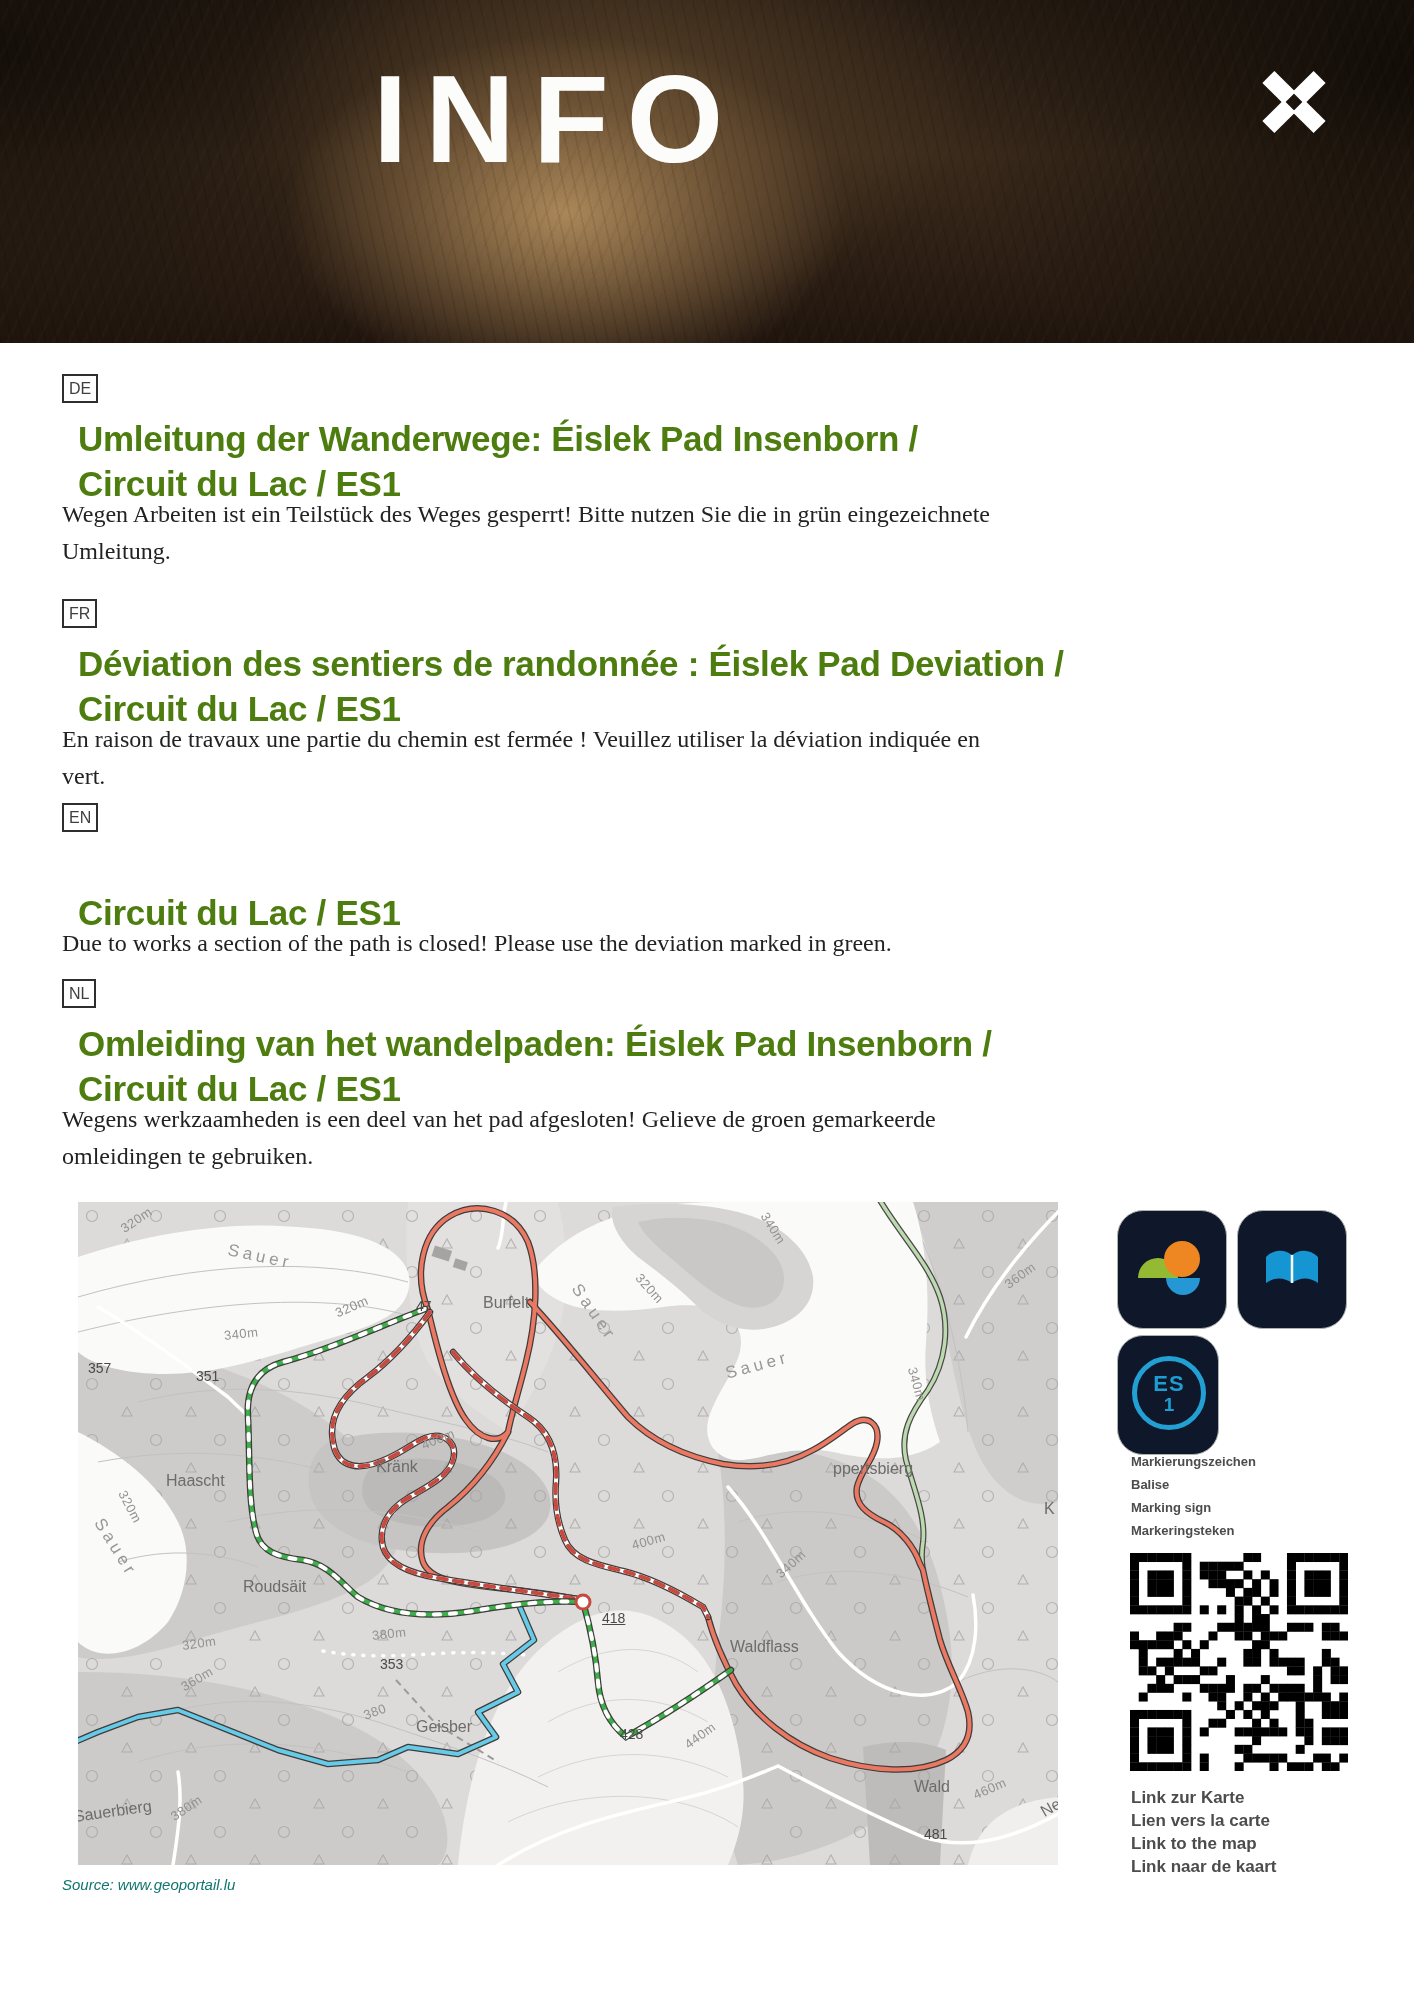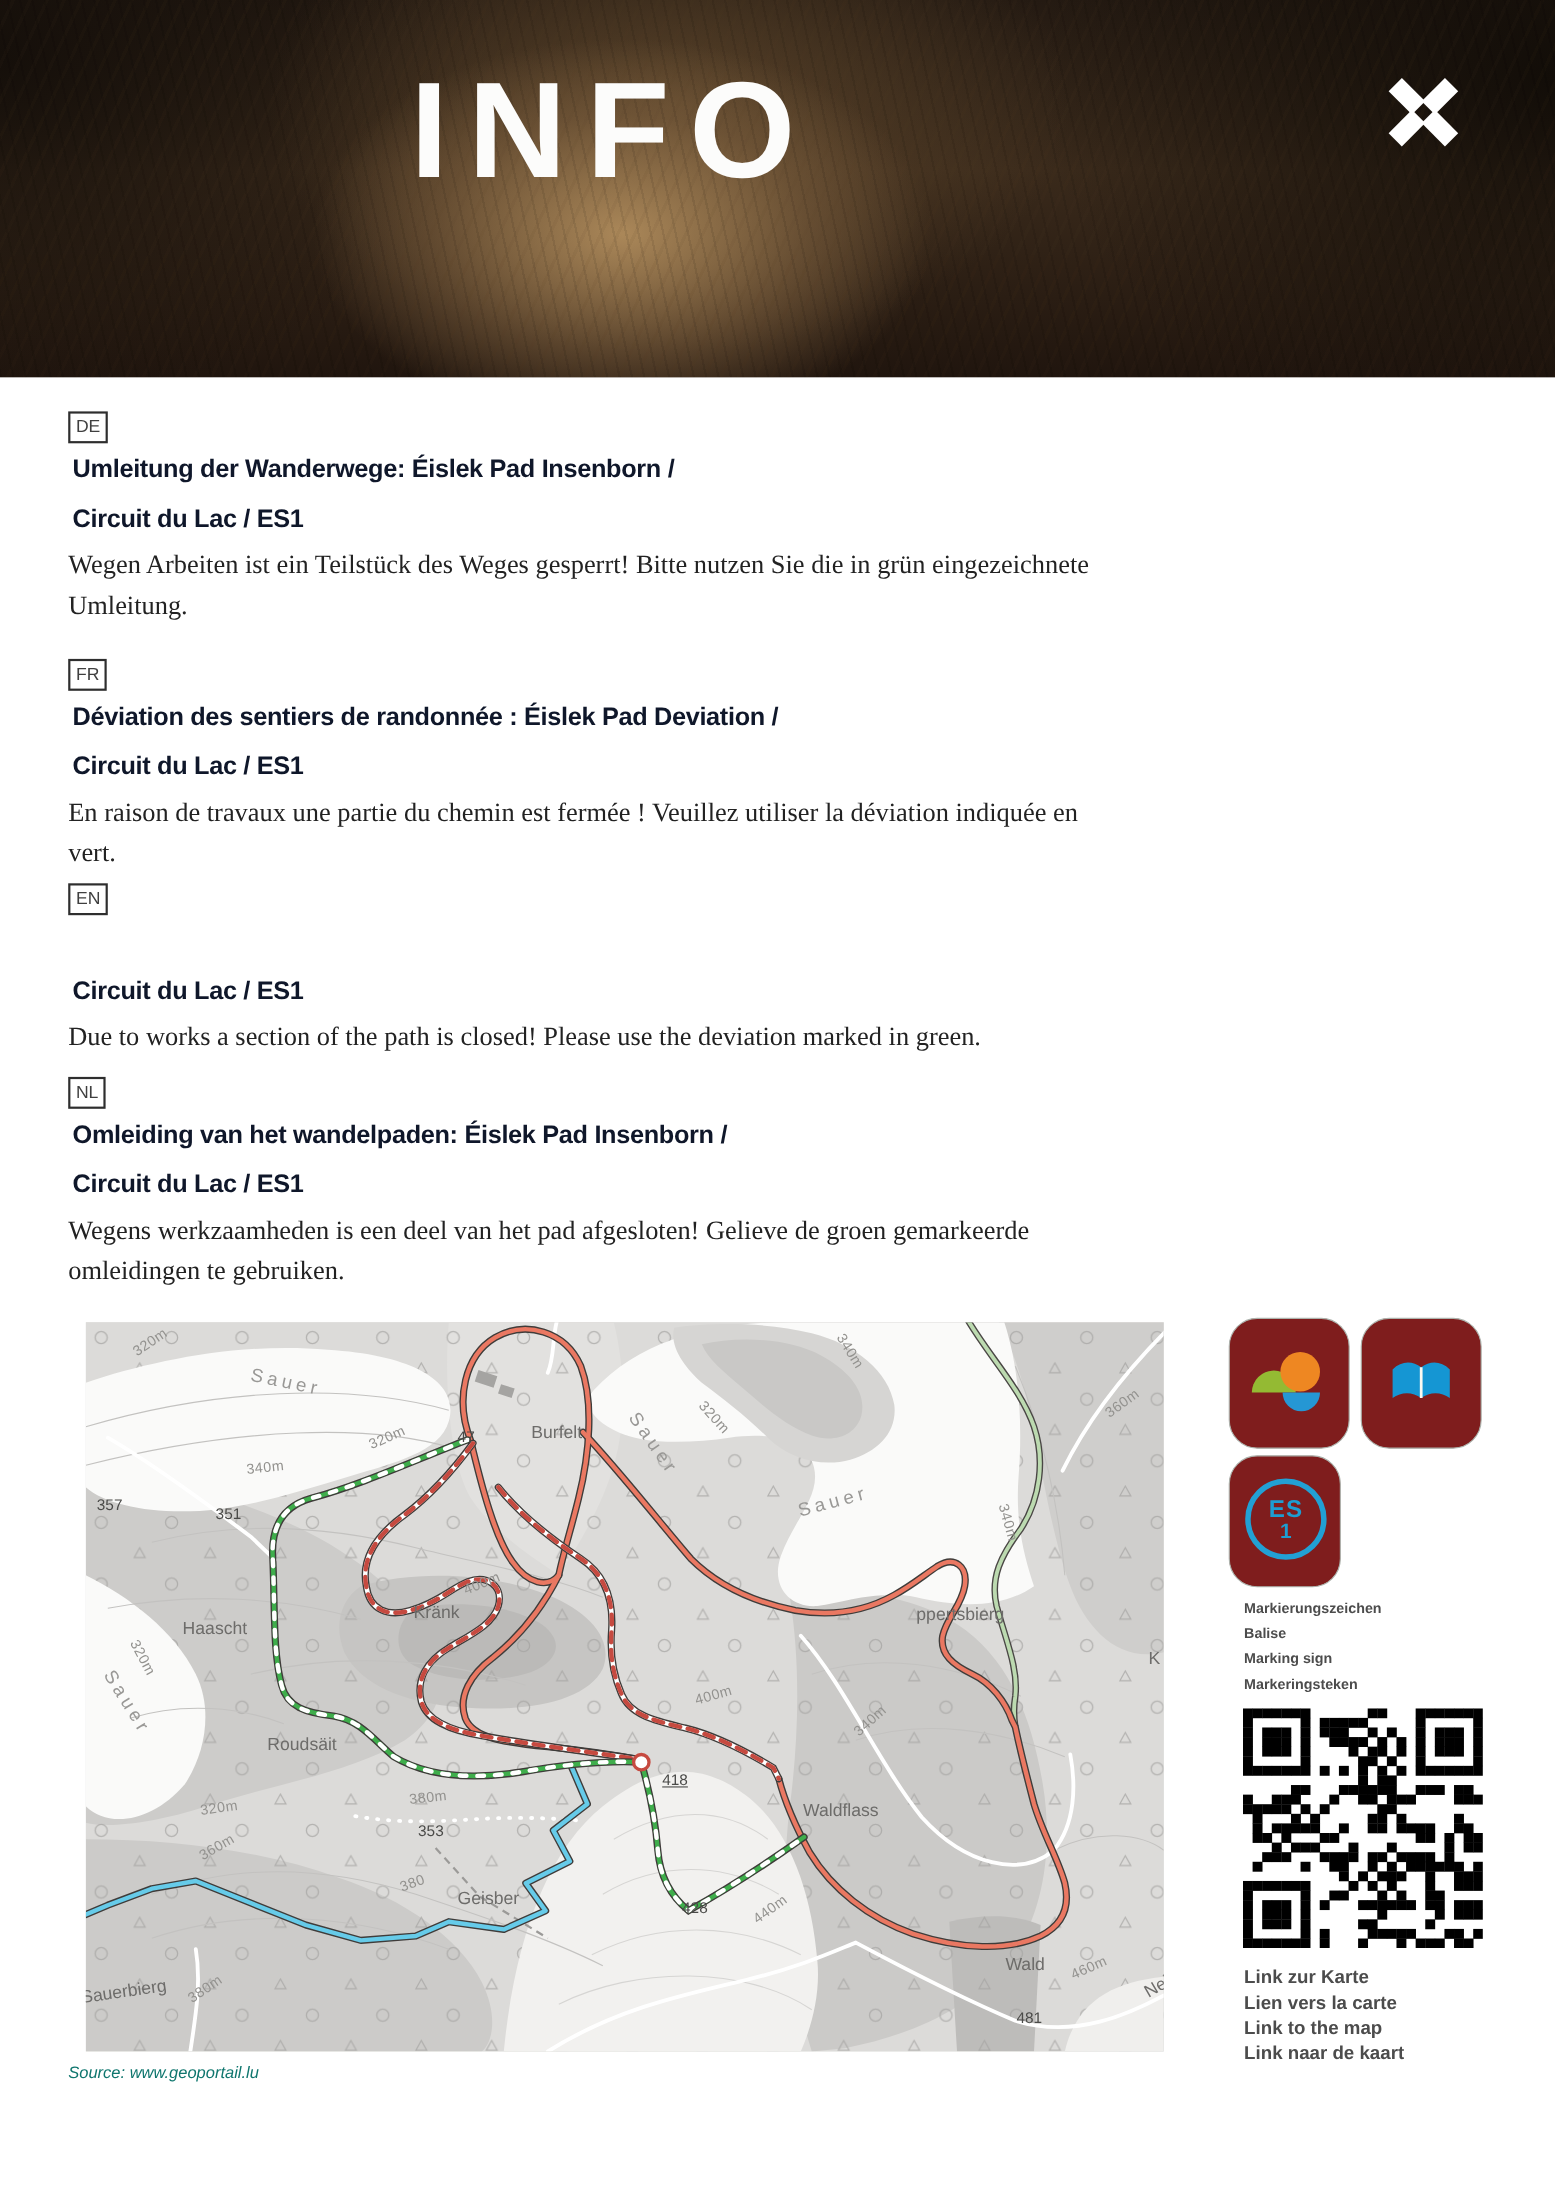--- a/index.html
+++ b/index.html
@@ -30,42 +30,42 @@
   .xarm{position:absolute;width:30px;height:17px;background:#fff;}
   .xa1{left:0;top:7px;transform:rotate(45deg);}
   .xa2{right:0;top:7px;transform:rotate(-45deg);}
   .xa3{left:0;bottom:7px;transform:rotate(-45deg);}
   .xa4{right:0;bottom:7px;transform:rotate(45deg);}
 
   
   .sect{position:absolute;left:62px;width:1030px;}
   .lang-badge{display:inline-block;border:2px solid #2e2e2e;padding:0 5px;height:25px;line-height:25px;
     font-size:16px;color:#3f3f3f;background:#fff;}
-  .sect h2{margin:4px;position:absolute;left:0;top:26px;font-size:23px;line-height:45px;font-weight:700;
-    letter-spacing:-.3px;color:#0f172a;white-space:nowrap;}
+  .sect h2{margin:16px;position:absolute;left:0;top:26px;font-size:35px;line-height:45px;font-weight:700;
+    letter-spacing:-.3px;color:#4d7c0f;white-space:nowrap;}
   .sect p{margin:0;position:absolute;left:0;top:122px;font-family:"Liberation Serif",serif;
     font-size:24px;line-height:37px;color:#222;max-width:960px;}
   #sect-de{top:374px;} #sect-fr{top:599px;} #sect-en{top:803px;} #sect-nl{top:979px;}
 
   
   #map{position:absolute;left:78px;top:1202px;width:980px;height:663px;overflow:hidden;background:#dcdbd9;}
   #map svg{position:absolute;left:0;top:0;}
   #map-labels{position:absolute;left:0;top:0;width:100%;height:100%;}
   .ml{position:absolute;white-space:nowrap;transform-origin:left center;}
   .ml.place{font-size:16px;color:#6d6c6a;}
   .ml.water{font-size:17px;color:#999896;letter-spacing:4px;}
   .ml.ct{font-size:13px;color:#93928f;letter-spacing:.5px;}
   .ml.spot{font-size:14px;color:#4a4a48;}
   .map-source{position:absolute;left:62px;top:1876px;font-family:Liberation Sans, sans-serif;
     font-style:italic;font-size:15px;color:#0f766e;}
 
   
   #rightcol{position:absolute;left:1117px;top:1198px;width:250px;}
-  .tile{position:absolute;width:108px;height:117px;background:#7f1d1d;border:1.5px solid #acb2ac;
-    border-radius:26px;}
+  .tile{position:absolute;width:108px;height:117px;background:#0f172a;border:1.5px solid #acb2ac;
+    border-radius:26px;margin-top:12px;}
   #tile-pad{left:0;top:0;} #tile-book{left:120px;top:0;} #tile-es{left:0;top:125px;width:100px;height:118px;}
   .padlogo{position:absolute;left:20px;top:30px;width:66px;height:54px;}
   .pl-orange{position:absolute;left:26px;top:0;width:36px;height:36px;border-radius:50%;background:#ee8722;}
   .pl-green{position:absolute;left:0;top:17px;width:40px;height:20px;border-radius:20px 20px 0 0;background:#94ba33;}
   .pl-blue{position:absolute;left:28px;top:37px;width:34px;height:17px;border-radius:0 0 17px 17px;background:#2597d4;}
   .booksvg{position:absolute;left:24px;top:36px;}
   .escircle{position:absolute;left:14px;top:20px;width:64px;height:64px;border:5px solid #22a0d4;border-radius:50%;
     display:flex;flex-direction:column;align-items:center;justify-content:center;color:#1d9ed2;font-weight:700;}
   .es-l1{font-size:22px;line-height:22px;letter-spacing:1px;}
   .es-l2{font-size:19px;line-height:19px;}

